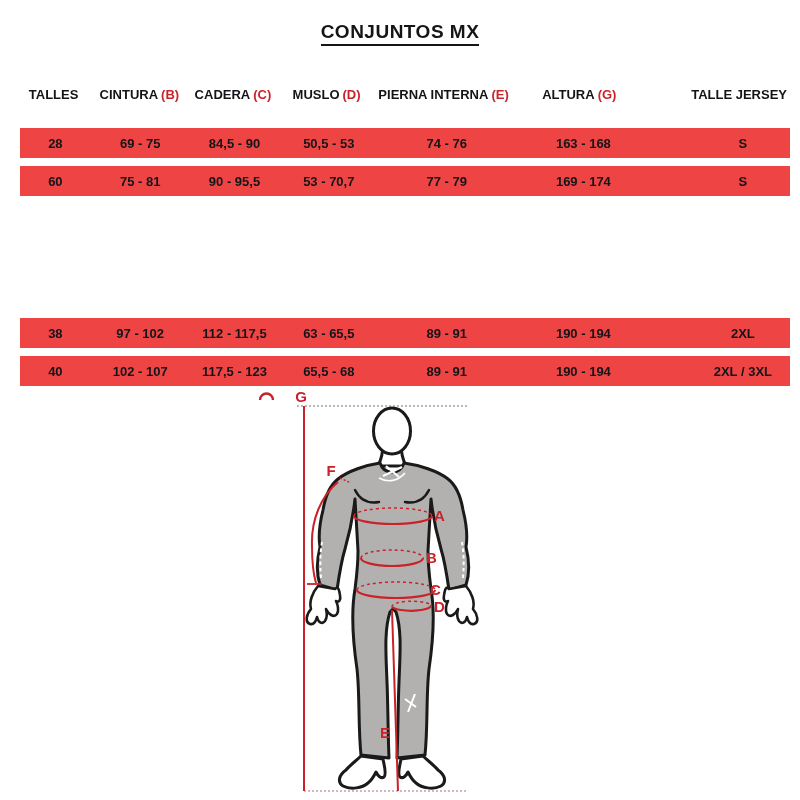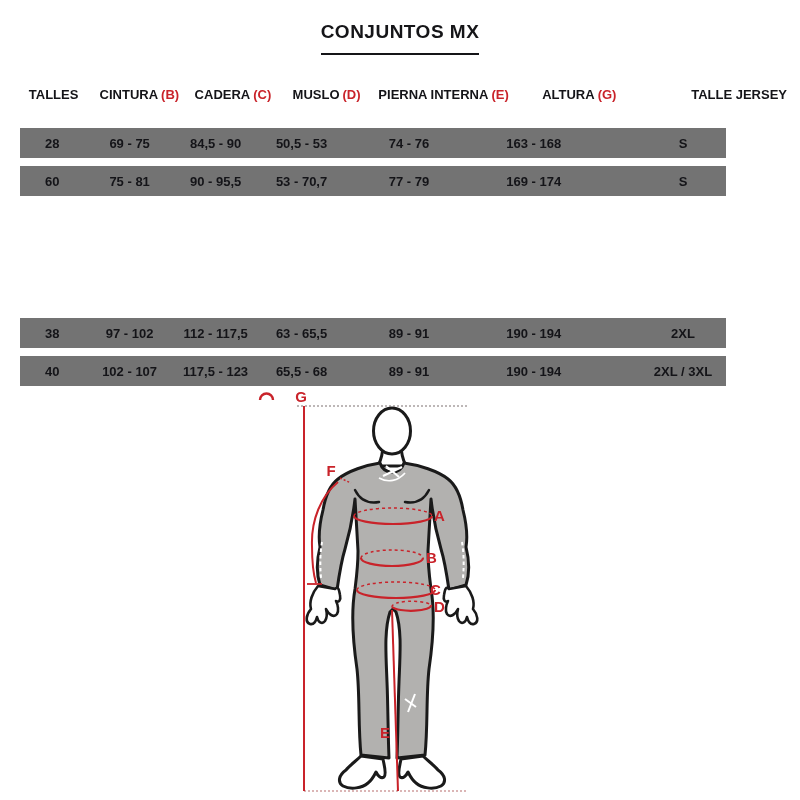--- a/index.html
+++ b/index.html
@@ -1,24 +1,24 @@
 <!DOCTYPE html>
 <html><head>
 <meta charset="utf-8">
 <style>
   * { margin:0; padding:0; box-sizing:border-box; }
   html,body { width:800px; height:800px; background:#ffffff; font-family:"Liberation Sans", sans-serif; }
   .page { position:relative; width:800px; height:800px; background:#ffffff; overflow:hidden; }
 
   .title-wrap { position:absolute; top:21px; left:0; width:800px; text-align:center; }
   .title { display:inline-block; font-size:19px; font-weight:bold; color:#151518; letter-spacing:0.5px;
-           border-bottom:2px solid #151518; padding-bottom:10px; }
+           border-bottom:2px solid #151518; padding-bottom:1px; }
 
   .hdr-row { position:absolute; top:78px; left:20px; width:770px; height:24px; display:flex; align-items:flex-end; }
-  .trow { position:absolute; left:20px; width:706px; height:30px; background:#737373; display:flex; align-items:center; }
+  .trow { position:absolute; left:20px; width:770px; height:30px; background:#ef4444; display:flex; align-items:center; }
 
   .cell { text-align:center; font-weight:bold; font-size:13px; color:#141418; white-space:nowrap; }
   .c0{width:75px;} .c1{width:105px;} .c2{width:95px;} .c3{width:105px;} .c4{width:145px;} .c5{width:145px;} .c6{width:100px;margin-left:44px;}
   .hcell { font-size:13px; }
   .red { color:#c9232a; }
   .hletter { margin-left:3px; }
 
   .figure { position:absolute; top:390px; left:0; width:800px; height:410px; }
   svg text { font-family:"Liberation Sans", sans-serif; font-weight:bold; }
   .mlabel { font-size:15px; fill:#c9232a; }

